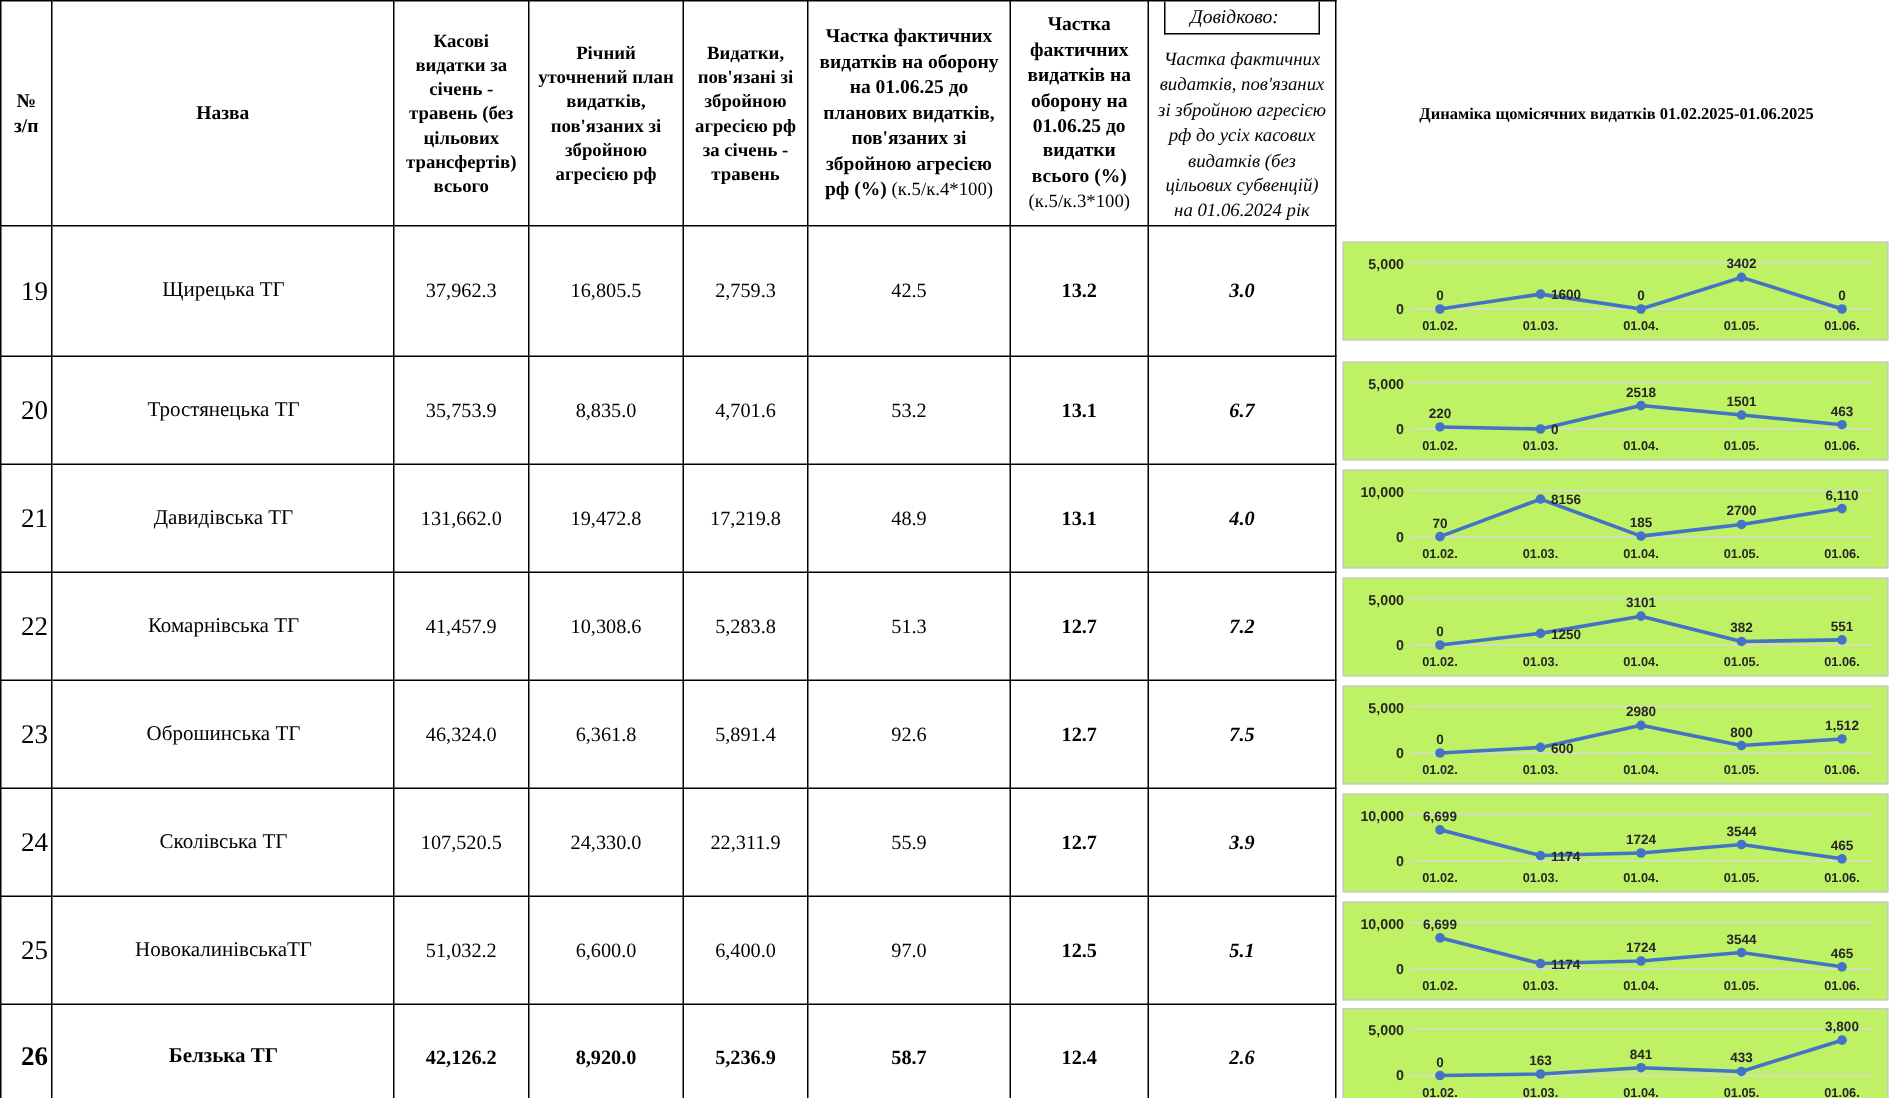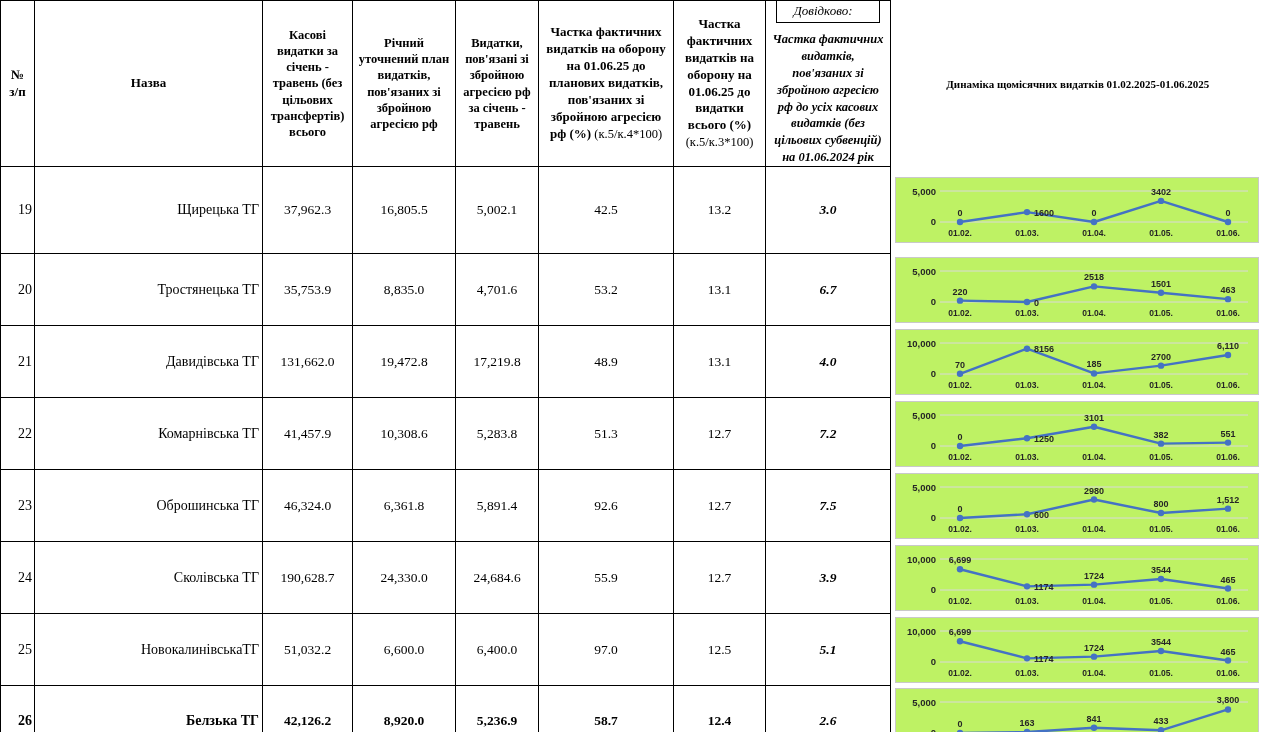--- a/index.html
+++ b/index.html
@@ -6,28 +6,28 @@
   body{font-family:"Liberation Serif",serif;color:#000;width:1264px;}
   table{border-collapse:collapse;table-layout:fixed;width:1264px;}
   th,td{border:1px solid #000;padding:0 3px;vertical-align:middle;overflow:hidden;}
   thead th{height:145px;font-weight:bold;text-align:center;vertical-align:middle;padding:2px 4px;}
   th.small-head{font-size:12.5px;line-height:1.3;}
   th.mid-head{font-size:13px;line-height:1.3;}
   .formula{font-weight:normal;font-size:12.5px;}
   th.ref-head{vertical-align:top;padding:0;}
   .ref-box{border:1px solid #000;border-top:none;margin:0 10px;padding:2px 12px 3px 2px;
            font-style:italic;font-weight:normal;font-size:13px;text-align:center;}
-  .ref-note{font-style:italic;font-weight:bold;font-size:12.5px;line-height:1.35;
+  .ref-note{font-style:italic;font-weight:normal;font-size:12.5px;line-height:1.35;
             text-align:center;padding:8px 4px 0 4px;}
   th.chart-head{border:none;border-left:1.5px solid #000;font-size:11px;}
   td.chart-cell{border:none;border-left:1.5px solid #000;padding:2px 4px;}
   tbody td{font-size:13.5px;text-align:center;}
-  tbody td.name-cell{text-align:right;font-size:14px;padding-left:4px;}
-  tbody td.num-cell{text-align:right;padding-right:2px;font-size:14px;}
-  tbody td.bold-col{font-weight:normal;}
+  tbody td.name-cell{text-align:center;font-size:14px;padding-left:4px;}
+  tbody td.num-cell{text-align:right;padding-right:2px;font-size:18px;}
+  tbody td.bold-col{font-weight:bold;}
   tbody td.italic-col{font-style:italic;font-weight:bold;}
   tbody tr{height:72px;}
   tbody tr:first-child{height:87px;}
   tbody tr:last-child{height:66px;}
   tbody tr.bold-row td{font-weight:bold;}
   .chart-box{border:1px solid #c9c9c9;background:#bef264;width:362px;height:64px;}
   .chart-box svg{display:block;}
   text{font-family:"Liberation Sans",sans-serif;}
 </style>
 </head>
@@ -66,21 +66,21 @@
       </th>
       <th class="chart-head">Динаміка щомісячних видатків 01.02.2025-01.06.2025</th>
     </tr>
   </thead>
   <tbody>
       <tr>
         <td class="num-cell">19</td>
         <td class="name-cell">Щирецька ТГ</td>
         <td>37,962.3</td>
         <td>16,805.5</td>
-        <td>5,002.1</td>
+        <td>2,759.3</td>
         <td>42.5</td>
         <td class="bold-col">13.2</td>
         <td class="italic-col">3.0</td>
         <td class="chart-cell">
           <div class="chart-box">
             <svg width="360" height="62">
               <line x1="44" y1="13" x2="352" y2="13" stroke="#d9d9d9" stroke-width="1"></line>
               <line x1="44" y1="44" x2="352" y2="44" stroke="#d9d9d9" stroke-width="1"></line>
               <text x="40" y="17" text-anchor="end" font-size="9.5" font-weight="bold" fill="#262626">5,000</text>
               <text x="40" y="47" text-anchor="end" font-size="9.5" font-weight="bold" fill="#262626">0</text>
@@ -244,23 +244,23 @@
               <circle cx="332" cy="34.6256" r="3.2" fill="#4472C4"></circle>
               <text x="332" y="28.6256" text-anchor="middle" font-size="9" font-weight="bold" fill="#262626">1,512</text>
               <text x="332" y="58" text-anchor="middle" font-size="8.5" font-weight="bold" fill="#262626">01.06.</text>
             </svg>
           </div>
         </td>
       </tr>
       <tr>
         <td class="num-cell">24</td>
         <td class="name-cell">Сколівська ТГ</td>
-        <td>190,628.7</td>
+        <td>107,520.5</td>
         <td>24,330.0</td>
-        <td>24,684.6</td>
+        <td>22,311.9</td>
         <td>55.9</td>
         <td class="bold-col">12.7</td>
         <td class="italic-col">3.9</td>
         <td class="chart-cell">
           <div class="chart-box">
             <svg width="360" height="62">
               <line x1="44" y1="13" x2="352" y2="13" stroke="#d9d9d9" stroke-width="1"></line>
               <line x1="44" y1="44" x2="352" y2="44" stroke="#d9d9d9" stroke-width="1"></line>
               <text x="40" y="17" text-anchor="end" font-size="9.5" font-weight="bold" fill="#262626">10,000</text>
               <text x="40" y="47" text-anchor="end" font-size="9.5" font-weight="bold" fill="#262626">0</text>

